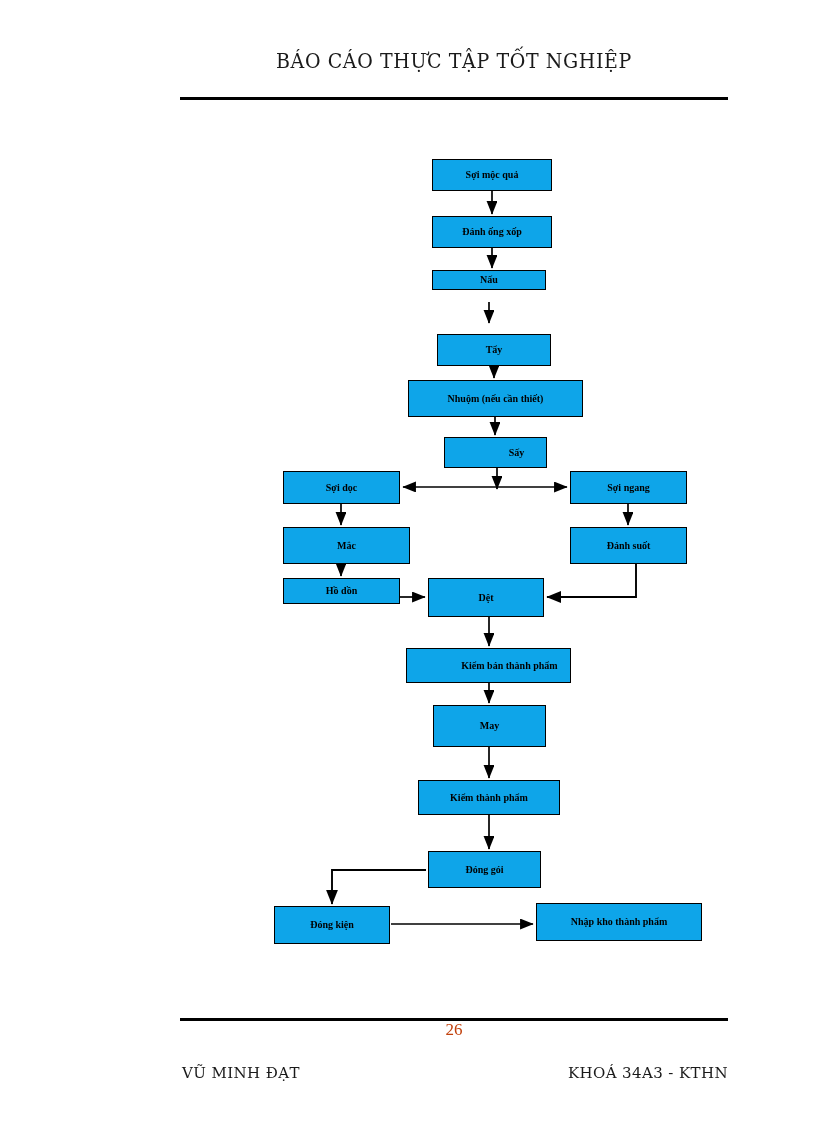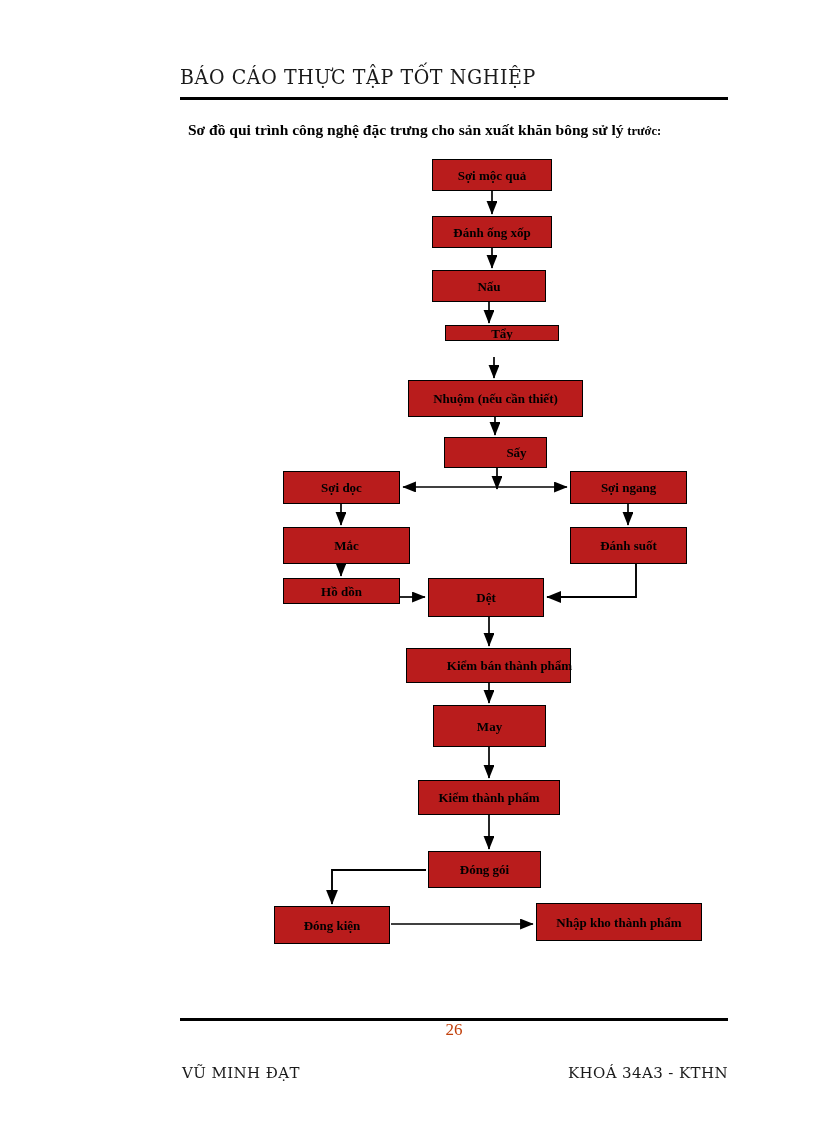--- a/index.html
+++ b/index.html
@@ -20,24 +20,24 @@
     position: absolute;
     inset: 0;
     width: 816px;
     height: 1123px;
   }
 
   
   .header {
     position: absolute;
     left: 180px;
-    top: 66px;
+    top: 50px;
     width: 548px;
     height: 30px;
-    text-align: left;
+    text-align: center;
   }
   .header-title {
     font-family: "DejaVu Serif", "Liberation Serif", serif;
     font-size: 19px;
     letter-spacing: 0.6px;
     color: #1a1a1a;
     white-space: nowrap;
     font-weight: 400;
     transform: scaleY(1.06);
     transform-origin: right bottom;
@@ -72,27 +72,27 @@
     position: absolute;
     left: 0;
     top: 0;
     width: 816px;
     height: 1000px;
   }
   .node {
     position: absolute;
     box-sizing: border-box;
     border: 1.6px solid #000;
-    background: #b91c1c;
+    background: #0ea5e9;
     display: flex;
     align-items: center;
     justify-content: center;
     font-family: "Liberation Serif", "DejaVu Serif", serif;
     font-weight: bold;
-    font-size: 13px;
+    font-size: 10px;
     line-height: 1;
     white-space: nowrap;
     color: #000;
     z-index: 2;
   }
   .node.thin { border-width: 1.3px; padding-left: 42px; }
 
   svg.edges {
     position: absolute;
     left: 0;
@@ -145,24 +145,20 @@
 </head>
 <body>
 
 <div class="page">
 
   <div class="header">
     <div class="header-title">BÁO CÁO THỰC TẬP TỐT NGHIỆP</div>
   </div>
   <div class="header-rule"></div>
 
-  <div class="section-title">
-    <span>Sơ đồ qui trình công nghệ đặc trưng cho sản xuất khăn bông sử lý</span>
-    <span class="tail">trước:</span>
-  </div>
 
   <div class="flow">
     <svg class="edges" viewBox="0 0 816 1000" xmlns="http://www.w3.org/2000/svg">
       <defs>
         <marker id="ah" markerWidth="9" markerHeight="9" refX="7.6" refY="3.2" orient="auto" markerUnits="strokeWidth">
           <path d="M0,0 L8,3.2 L0,6.4 z" fill="#000"></path>
         </marker>
       </defs>
       <g stroke="#000" stroke-width="1.7" fill="none" marker-end="url(#ah)">
 
@@ -192,22 +188,22 @@
         <path d="M489,815 L489,849"></path>
       </g>
 
       <path d="M426,870 L332,870 L332,904" stroke="#000" stroke-width="1.9" fill="none" marker-end="url(#ah)"></path>
 
       <path d="M391,924 L533,924" stroke="#000" stroke-width="1.7" fill="none" marker-end="url(#ah)"></path>
     </svg>
 
     <div class="node" style="left:432px;top:159px;width:120px;height:32px;">Sợi mộc quả</div>
     <div class="node" style="left:432px;top:216px;width:120px;height:32px;">Đánh ống xốp</div>
-    <div class="node" style="left:432px;top:270px;width:114px;height:32px;">Nấu</div>
-    <div class="node" style="left:437px;top:325px;width:114px;height:16px;margin-left:8px;">Tẩy</div>
+    <div class="node" style="left:432px;top:270px;width:114px;height:20px;">Nấu</div>
+    <div class="node" style="left:437px;top:334px;width:114px;height:32px;">Tẩy</div>
     <div class="node" style="left:408px;top:380px;width:175px;height:37px;">Nhuộm (nếu cần thiết)</div>
     <div class="node thin" style="left:444px;top:437px;width:103px;height:31px;">Sấy</div>
     <div class="node" style="left:283px;top:471px;width:117px;height:33px;">Sợi dọc</div>
     <div class="node" style="left:570px;top:471px;width:117px;height:33px;">Sợi ngang</div>
     <div class="node" style="left:283px;top:527px;width:127px;height:37px;">Mắc</div>
     <div class="node" style="left:570px;top:527px;width:117px;height:37px;">Đánh suốt</div>
     <div class="node" style="left:283px;top:578px;width:117px;height:26px;">Hồ dồn</div>
     <div class="node" style="left:428px;top:578px;width:116px;height:39px;">Dệt</div>
     <div class="node" style="left:433px;top:705px;width:113px;height:42px;">May</div>
     <div class="node thin" style="left:406px;top:648px;width:165px;height:35px;">Kiểm bán thành phẩm</div>

